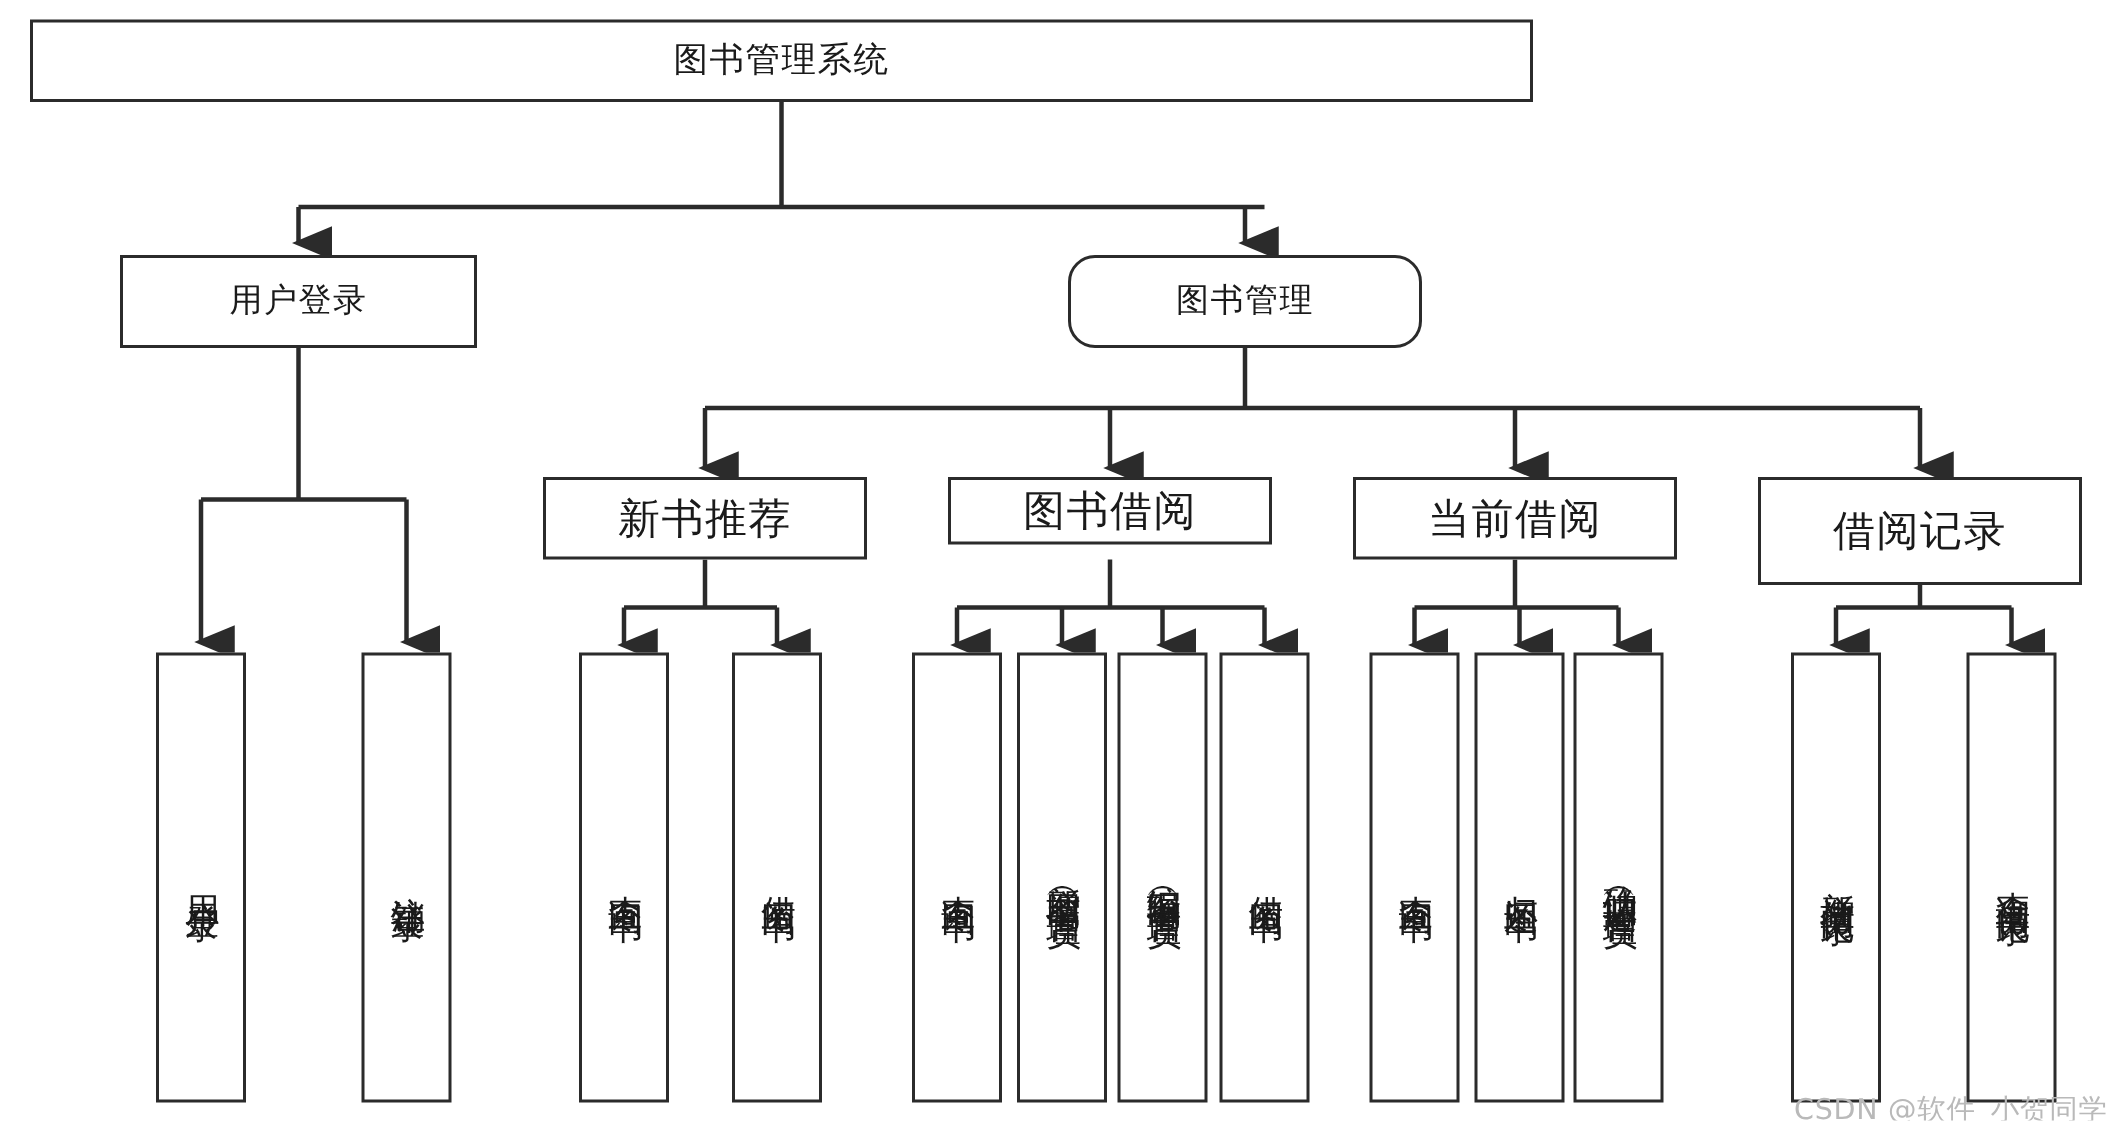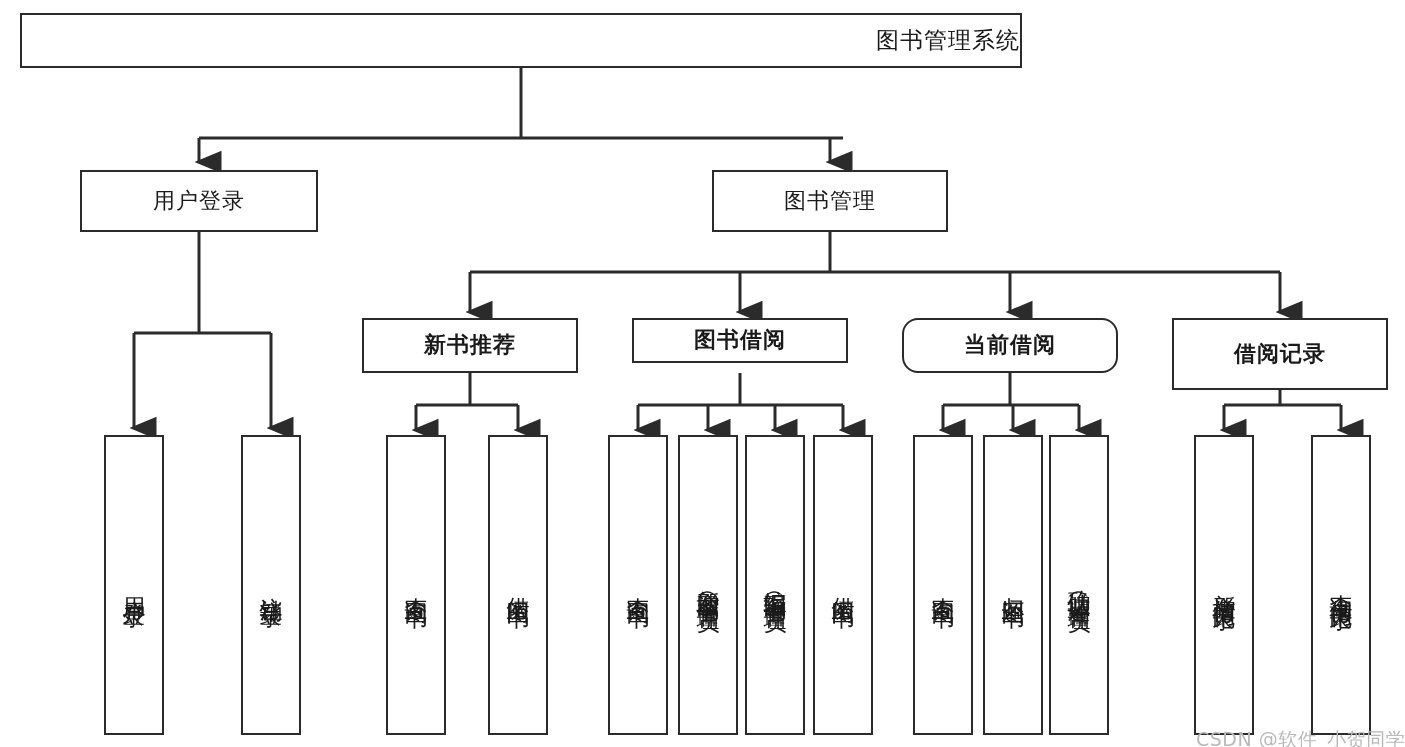--- a/index.html
+++ b/index.html
@@ -21,21 +21,21 @@
     color:#1a1a1a;
   }
   .node .lbl{
     display:block;
     white-space:nowrap;
     line-height:1.12;
     letter-spacing:1px;
   }
   .node.root .lbl{font-size:23px;}
   .node.lvl1 .lbl{font-size:22px;}
-  .node.lvl2 .lbl{font-size:22px;font-weight:bold;}
+  .node.lvl2 .lbl{font-size:28px;}
 
   
   .node.leaf{
     align-items:center;
     justify-content:center;
   }
   .node.leaf .lbl{
     writing-mode:vertical-rl;
     text-orientation:upright;
     font-size:23px;
@@ -102,38 +102,38 @@
       <path d="M 1013 405 L 1013 430" marker-end="url(#arrow)"></path>
       <path d="M 1079 405 L 1079 430" marker-end="url(#arrow)"></path>
 
       <path d="M 1280 373 L 1280 405"></path>
       <path d="M 1224 405 L 1341 405"></path>
       <path d="M 1224 405 L 1224 430" marker-end="url(#arrow)"></path>
       <path d="M 1341 405 L 1341 430" marker-end="url(#arrow)"></path>
     </g>
   </svg>
 
-  <div class="node root" style="left:20px;top:13px;width:1002px;height:55px;justify-content:flex-end;">
+  <div class="node root" style="left:20px;top:13px;width:1002px;height:55px;">
     <span class="lbl">图书管理系统</span>
   </div>
 
   <div class="node lvl1" style="left:80px;top:170px;width:238px;height:62px;">
     <span class="lbl">用户登录</span>
   </div>
-  <div class="node lvl1" style="left:712px;top:170px;width:236px;height:62px;">
+  <div class="node lvl1" style="left:712px;top:170px;width:236px;height:62px;border-radius:18px;">
     <span class="lbl">图书管理</span>
   </div>
 
   <div class="node lvl2" style="left:362px;top:318px;width:216px;height:55px;">
     <span class="lbl">新书推荐</span>
   </div>
   <div class="node lvl2" style="left:632px;top:318px;width:216px;height:45px;">
     <span class="lbl">图书借阅</span>
   </div>
-  <div class="node lvl2" style="left:902px;top:318px;width:216px;height:55px;border-radius:16px;">
+  <div class="node lvl2" style="left:902px;top:318px;width:216px;height:55px;">
     <span class="lbl">当前借阅</span>
   </div>
   <div class="node lvl2" style="left:1172px;top:318px;width:216px;height:72px;">
     <span class="lbl">借阅记录</span>
   </div>
 
   <div class="node leaf" style="left:104px;top:435px;width:60px;height:300px;">
     <span class="lbl">用户登录</span>
   </div>
   <div class="node leaf" style="left:241px;top:435px;width:60px;height:300px;">

